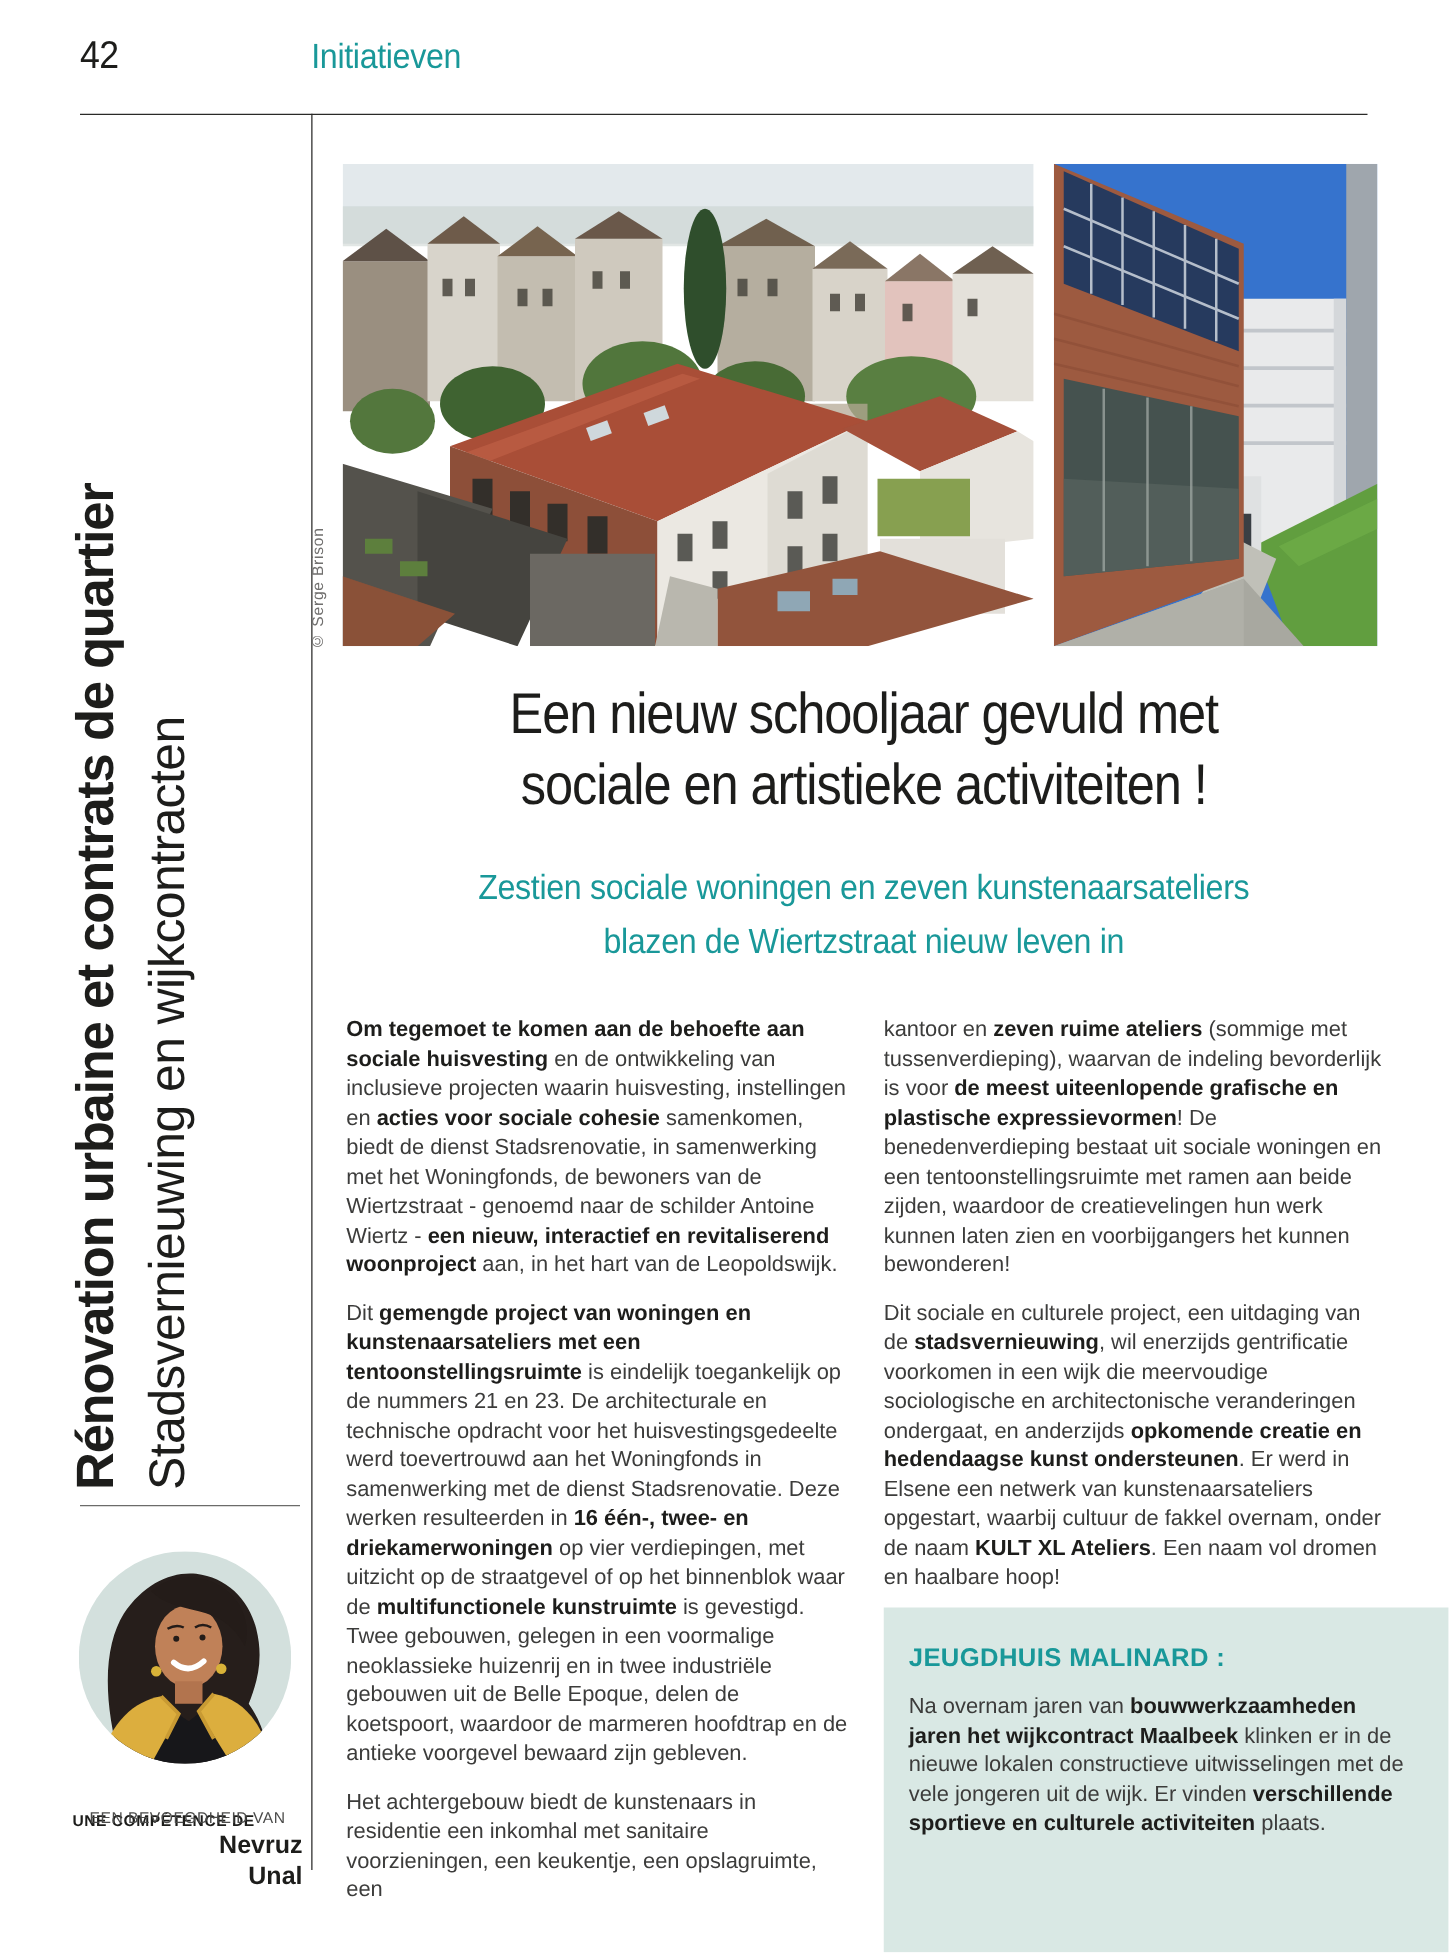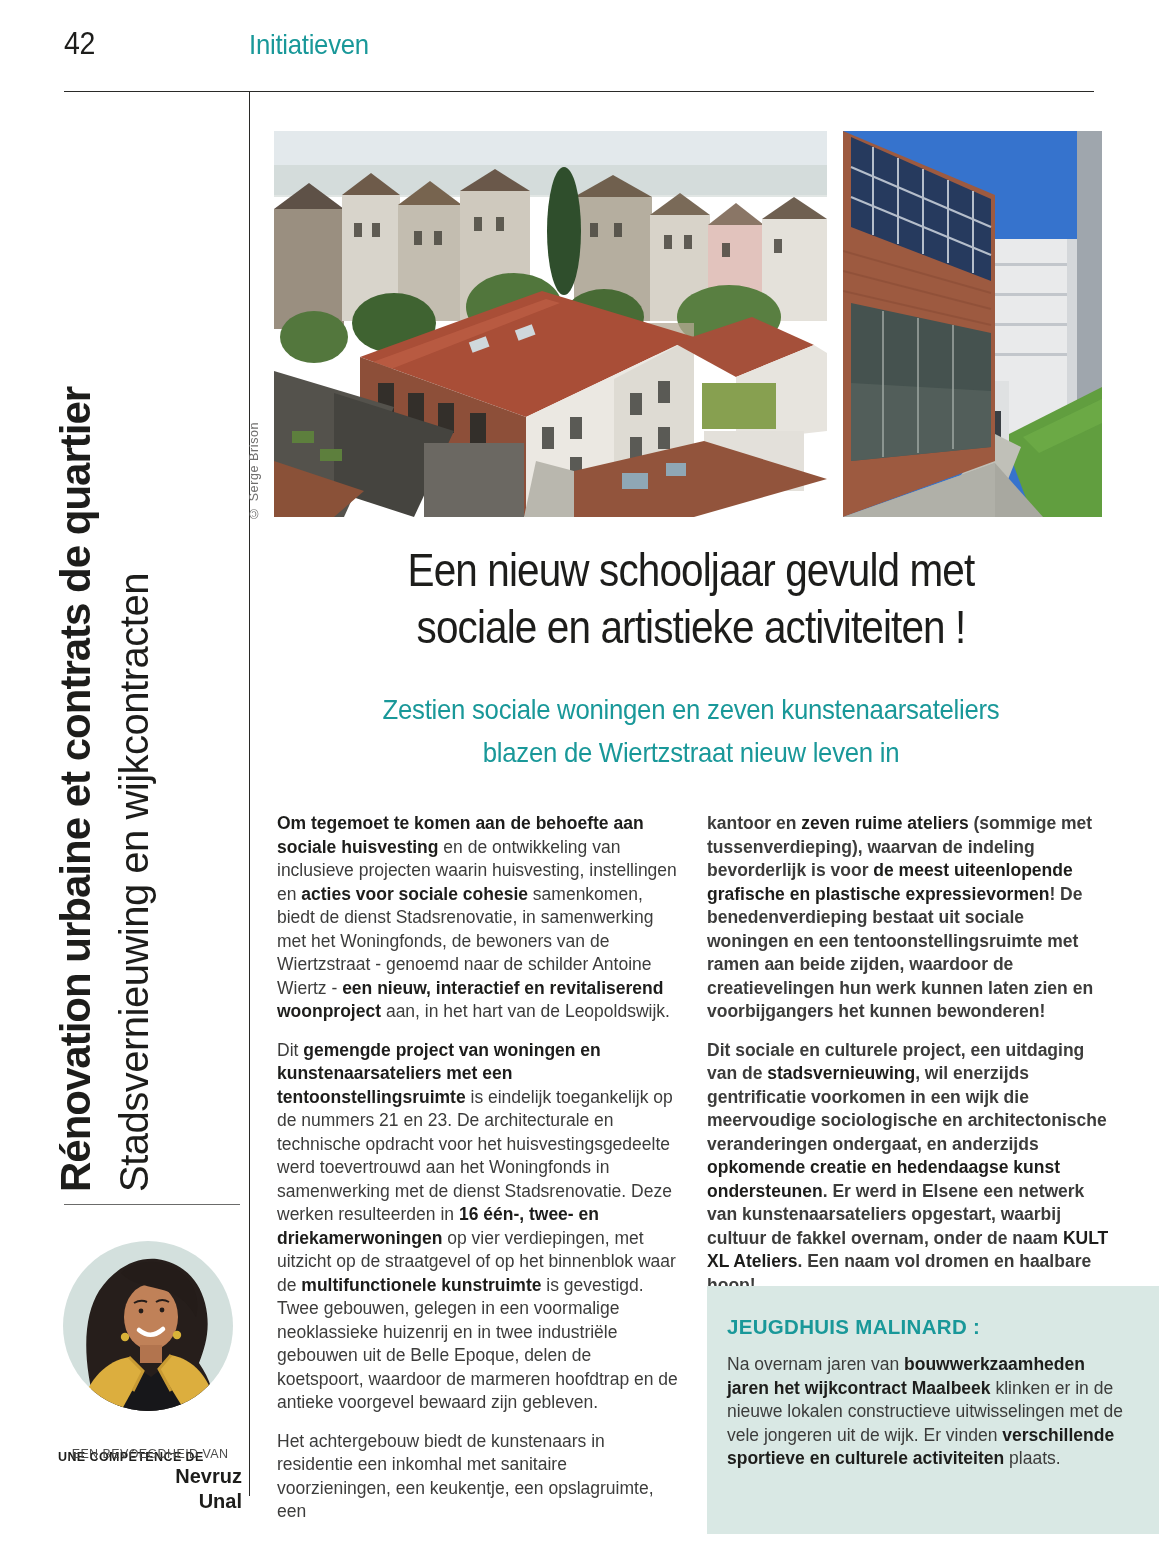--- a/index.html
+++ b/index.html
@@ -36,27 +36,27 @@
   .headline { left:277px; top:542px; width:828px; text-align:center;
     font-size:46px; line-height:57px; letter-spacing:-1px; color:var(--ink,#1d1d1b);
     transform:scaleX(0.88); transform-origin:50% 0; }
   .subtitle { left:277px; top:688px; width:828px; text-align:center;
     font-size:28px; line-height:43px; color:var(--teal,#199899);
     transform:scaleX(0.92); transform-origin:50% 0; letter-spacing:-0.3px; }
 
   
   .col { width:402px; font-size:17.5px; line-height:23.5px; color:var(--body,#3c3c3b); }
   .col-left  { left:277px; top:812px; }
-  .col-right { left:707px; top:812px;font-weight:bold; }
+  .col-right { left:707px; top:812px; }
   .rich p { margin:0 0 15px 0; }
   .rich p:last-child { margin-bottom:0; }
   .rich b { color:var(--ink,#1d1d1b);text-align:right; }
 
   
-  .infobox { left:707px; top:1286px; width:452px; height:248px;
+  .infobox { left:707px; top:1286px; width:452px; height:276px;
     background:var(--box-bg,#d9e8e4); box-sizing:border-box; padding:27px 30px 0 20px; }
   .infobox-title { font-size:20.5px; line-height:27px; font-weight:bold;
     color:var(--teal,#199899); letter-spacing:0.3px; margin-bottom:13px; }
   .infobox .col-body { font-size:17.5px; line-height:23.5px; color:var(--body,#3c3c3b); }
 
   
   .author-sep { left:64px; top:1204px; width:176px; height:1px; background:#6b6b6a; }
   .avatar { left:63px; top:1241px; width:170px; height:170px; border-radius:50%;
     overflow:hidden; }
   .avatar svg { display:block; width:100%; height:100%; }

